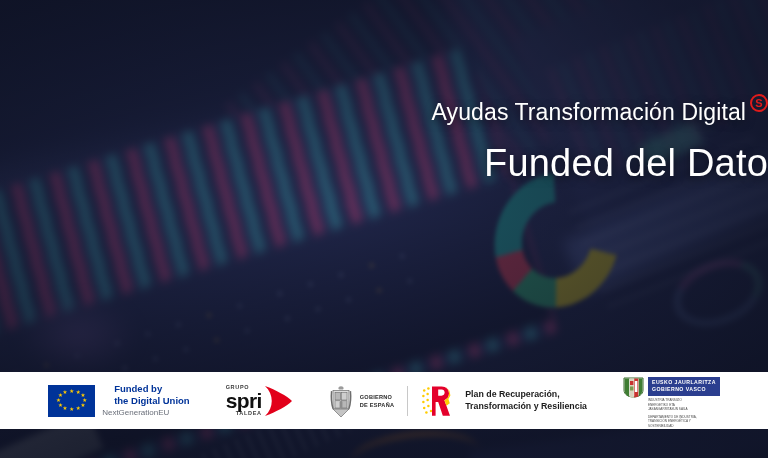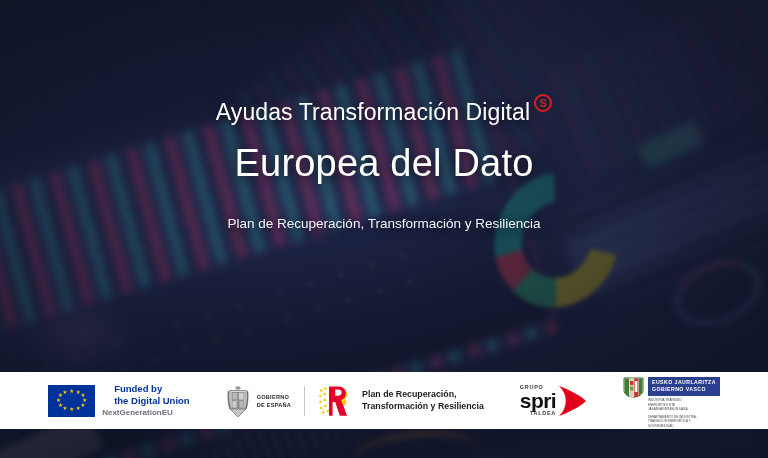--- a/index.html
+++ b/index.html
@@ -162,21 +162,21 @@
   
   #bgVeil {
     position:absolute; inset:0;
     background:
       radial-gradient(ellipse 70% 60% at 45% 45%, rgba(26,31,61,.55), rgba(14,18,36,.82) 95%);
   }
 
   
   #hero {
     position:absolute; left:0; right:0; top:0; height:372px;
-    display:flex; flex-direction:column; align-items:center; justify-content:flex-start;
+    display:flex; flex-direction:column; align-items:flex-end; justify-content:flex-start;
     padding-top:100px;
     text-shadow:0 2px 10px rgba(0,0,0,.55);
   }
   .eyebrow-row { display:flex; align-items:flex-start; gap:4px; }
   #eyebrow {
     color:#ffffff; font-size:23px; font-weight:400; letter-spacing:.1px;
     line-height:1.1;
   }
   #sMark {
     width:18px; height:18px; border:2px solid #e01b1b; border-radius:50%;
@@ -209,21 +209,21 @@
   #logo-eu { gap:7px; }
   .eu-flag {
     width:47px; height:32px; background:#003399; position:relative; flex:0 0 auto;
   }
   .eu-star {
     position:absolute; color:#FFCC00; font-size:5.5px; line-height:1;
     transform:translate(-50%,-50%);
   }
   .eu-txt { display:flex; flex-direction:column; justify-content:center; }
   .eu-l1,.eu-l2 { color:#003399; font-size:9.5px; font-weight:700; line-height:1.25;padding-left:12px; }
-  .eu-l3 { color:#6a6f7a; font-size:8px; font-weight:700; line-height:1.5; margin-top:1px; }
+  .eu-l3 { color:#6a6f7a; font-size:8px; font-weight:400; line-height:1.5; margin-top:1px; }
 
   
   #logo-prtr { gap:7px; }
   .esp-shield { width:24px; height:33px; flex:0 0 auto; }
   .esp-txt { display:flex; flex-direction:column; }
   .esp-l1,.esp-l2 { color:#2b2b2b; font-size:5.6px; font-weight:700; letter-spacing:.25px; line-height:1.45; }
   .vdiv { width:1px; height:30px; background:#c8c8c8; margin:0 6px; }
   .prtr-mark { width:32px; height:33px; flex:0 0 auto; }
   .prtr-txt { display:flex; flex-direction:column; margin-left:5px; }
   .prtr-l1,.prtr-l2 { color:#1c1c1c; font-size:8.8px; font-weight:700; line-height:1.32; }
@@ -274,25 +274,24 @@
 </div>
 
 <div id="hero">
 
   <div class="eyebrow-row">
     <div id="eyebrow">Ayudas Transformación Digital</div>
     <div id="sMark">S</div>
   </div>
 
   <h1 id="title">
-    <span>Europea del Dato</span>
+    <span>Funded del Dato</span>
   </h1>
 
   <div id="funding">
-    <span>Plan de Recuperación, Transformación y Resiliencia</span>
   </div>
 
 </div>
 
 <div id="footer">
 
   <div class="logo" id="logo-eu">
     <div class="eu-flag">
       <span class="eu-star" style="left:50%;top:21%">★</span>
       <span class="eu-star" style="left:64%;top:24%">★</span>
@@ -305,20 +304,31 @@
       <span class="eu-star" style="left:26%;top:65%">★</span>
       <span class="eu-star" style="left:22%;top:50%">★</span>
       <span class="eu-star" style="left:26%;top:35%">★</span>
       <span class="eu-star" style="left:36%;top:24%">★</span>
     </div>
     <div class="eu-txt">
       <div class="eu-l1">Funded by</div>
       <div class="eu-l2">the Digital Union</div>
       <div class="eu-l3">NextGenerationEU</div>
     </div>
+  </div>
+
+  <div class="logo" id="logo-spri">
+    <div class="spri-txt">
+      <div class="spri-top">GRUPO</div>
+      <div class="spri-main">spri</div>
+      <div class="spri-bot">TALDEA</div>
+    </div>
+    <svg class="spri-arrow" viewBox="0 0 30 32">
+      <path d="M2 1 C11 9, 11 23, 2 31 C13 27, 24 21, 29 16 C24 11, 13 5, 2 1 Z" fill="#E2001A"></path>
+    </svg>
   </div>
 
   <div class="logo" id="logo-prtr">
     <svg class="esp-shield" viewBox="0 0 24 33">
       <path d="M12 1.2c1.6 0 2.6 .9 2.6 2 0 .6-.3 1-.7 1.3h-3.8c-.4-.3-.7-.7-.7-1.3 0-1.1 1-2 2.6-2z" fill="#9b9b9b"></path>
       <rect x="4" y="5.4" width="16" height="18.6" fill="#dcdcdc" stroke="#6e6e6e" stroke-width=".7"></rect>
       <rect x="6" y="7.4" width="5.6" height="7.6" fill="#b7b7b7" stroke="#5f5f5f" stroke-width=".5"></rect>
       <rect x="12.4" y="7.4" width="5.6" height="7.6" fill="#cfcfcf" stroke="#5f5f5f" stroke-width=".5"></rect>
       <rect x="6" y="15.8" width="5.6" height="7.2" fill="#cfcfcf" stroke="#5f5f5f" stroke-width=".5"></rect>
       <rect x="12.4" y="15.8" width="5.6" height="7.2" fill="#b7b7b7" stroke="#5f5f5f" stroke-width=".5"></rect>
@@ -346,31 +356,20 @@
           <circle cx="10" cy="26" r="1.25"></circle>
       </g>
       <path d="M11 1.6h9.6c4.6 0 7.4 2.9 7.4 7 0 3.2-1.8 5.6-4.6 6.6l5.6 15.6h-7.2l-4.6-13.8h-2.6v13.8H11z" fill="#E4002B"></path>
       <path d="M24.2 1.8c2.4 1.2 3.8 3.6 3.8 6.8 0 3.2-1.8 5.6-4.6 6.6l2 5.6 3.4-2.6-1.4-4.2 2-3.4-1-5.2z" fill="#FFCC00"></path>
       <path d="M17.2 4.6h3.4c1.9 0 3 1.2 3 3s-1.1 3.1-3 3.1h-3.4z" fill="#ffffff"></path>
     </svg>
     <div class="prtr-txt">
       <div class="prtr-l1">Plan de Recuperación,</div>
       <div class="prtr-l2">Transformación y Resiliencia</div>
     </div>
-  </div>
-
-  <div class="logo" id="logo-spri">
-    <div class="spri-txt">
-      <div class="spri-top">GRUPO</div>
-      <div class="spri-main">spri</div>
-      <div class="spri-bot">TALDEA</div>
-    </div>
-    <svg class="spri-arrow" viewBox="0 0 30 32">
-      <path d="M2 1 C11 9, 11 23, 2 31 C13 27, 24 21, 29 16 C24 11, 13 5, 2 1 Z" fill="#E2001A"></path>
-    </svg>
   </div>
 
   <div class="logo" id="logo-ej">
     <svg class="ej-shield" viewBox="0 0 21 21">
       <path d="M1 1h19v12c0 4.4-4.2 7-9.5 7S1 17.4 1 13z" fill="#ffffff" stroke="#3b6b2e" stroke-width="1"></path>
       <path d="M1.6 1.6h4.6v18.2c-2.8-1-4.6-3.2-4.6-6.8z" fill="#3f7d33"></path>
       <path d="M6.6 1.6h4.2v18.8h-.5c-1.3 0-2.6-.2-3.7-.6z" fill="#d9d2bd"></path>
       <path d="M11.2 1.6h4.2v17.9c-1.2.5-2.7.8-4.2.9z" fill="#c8322f"></path>
       <path d="M15.8 1.6h3.6v11.4c0 2.6-1.3 4.6-3.6 5.9z" fill="#3f7d33"></path>
       <path d="M7 4h3.4v4H7z" fill="#c8322f"></path>

